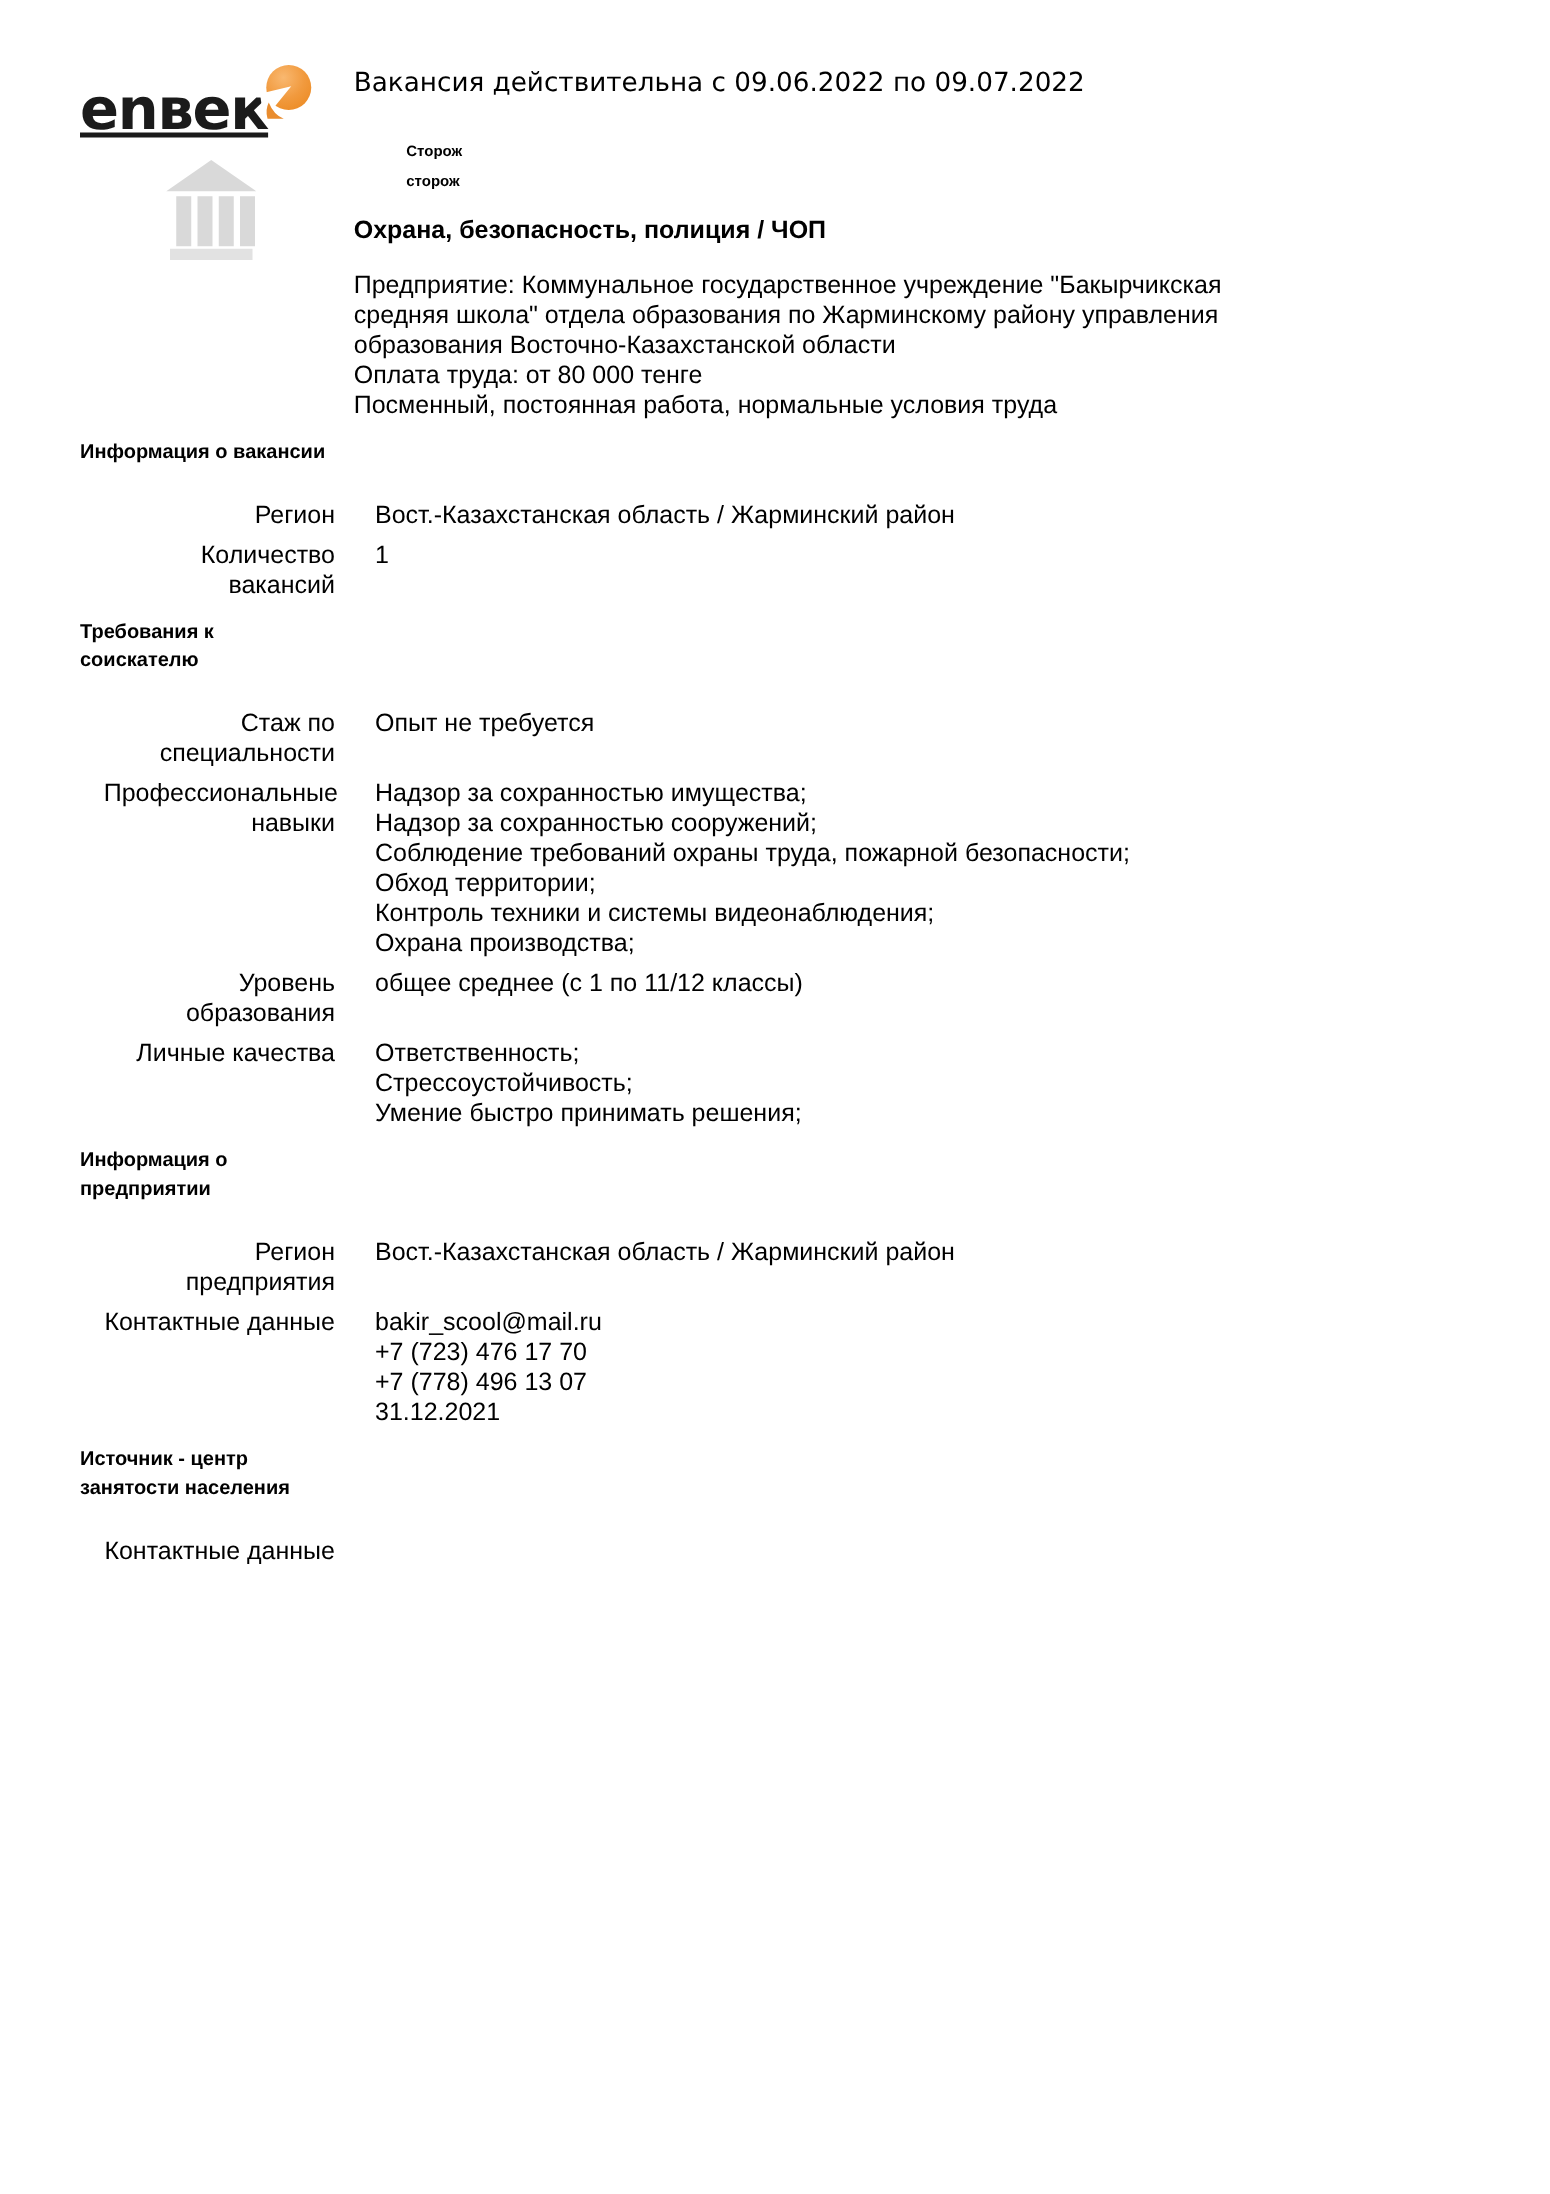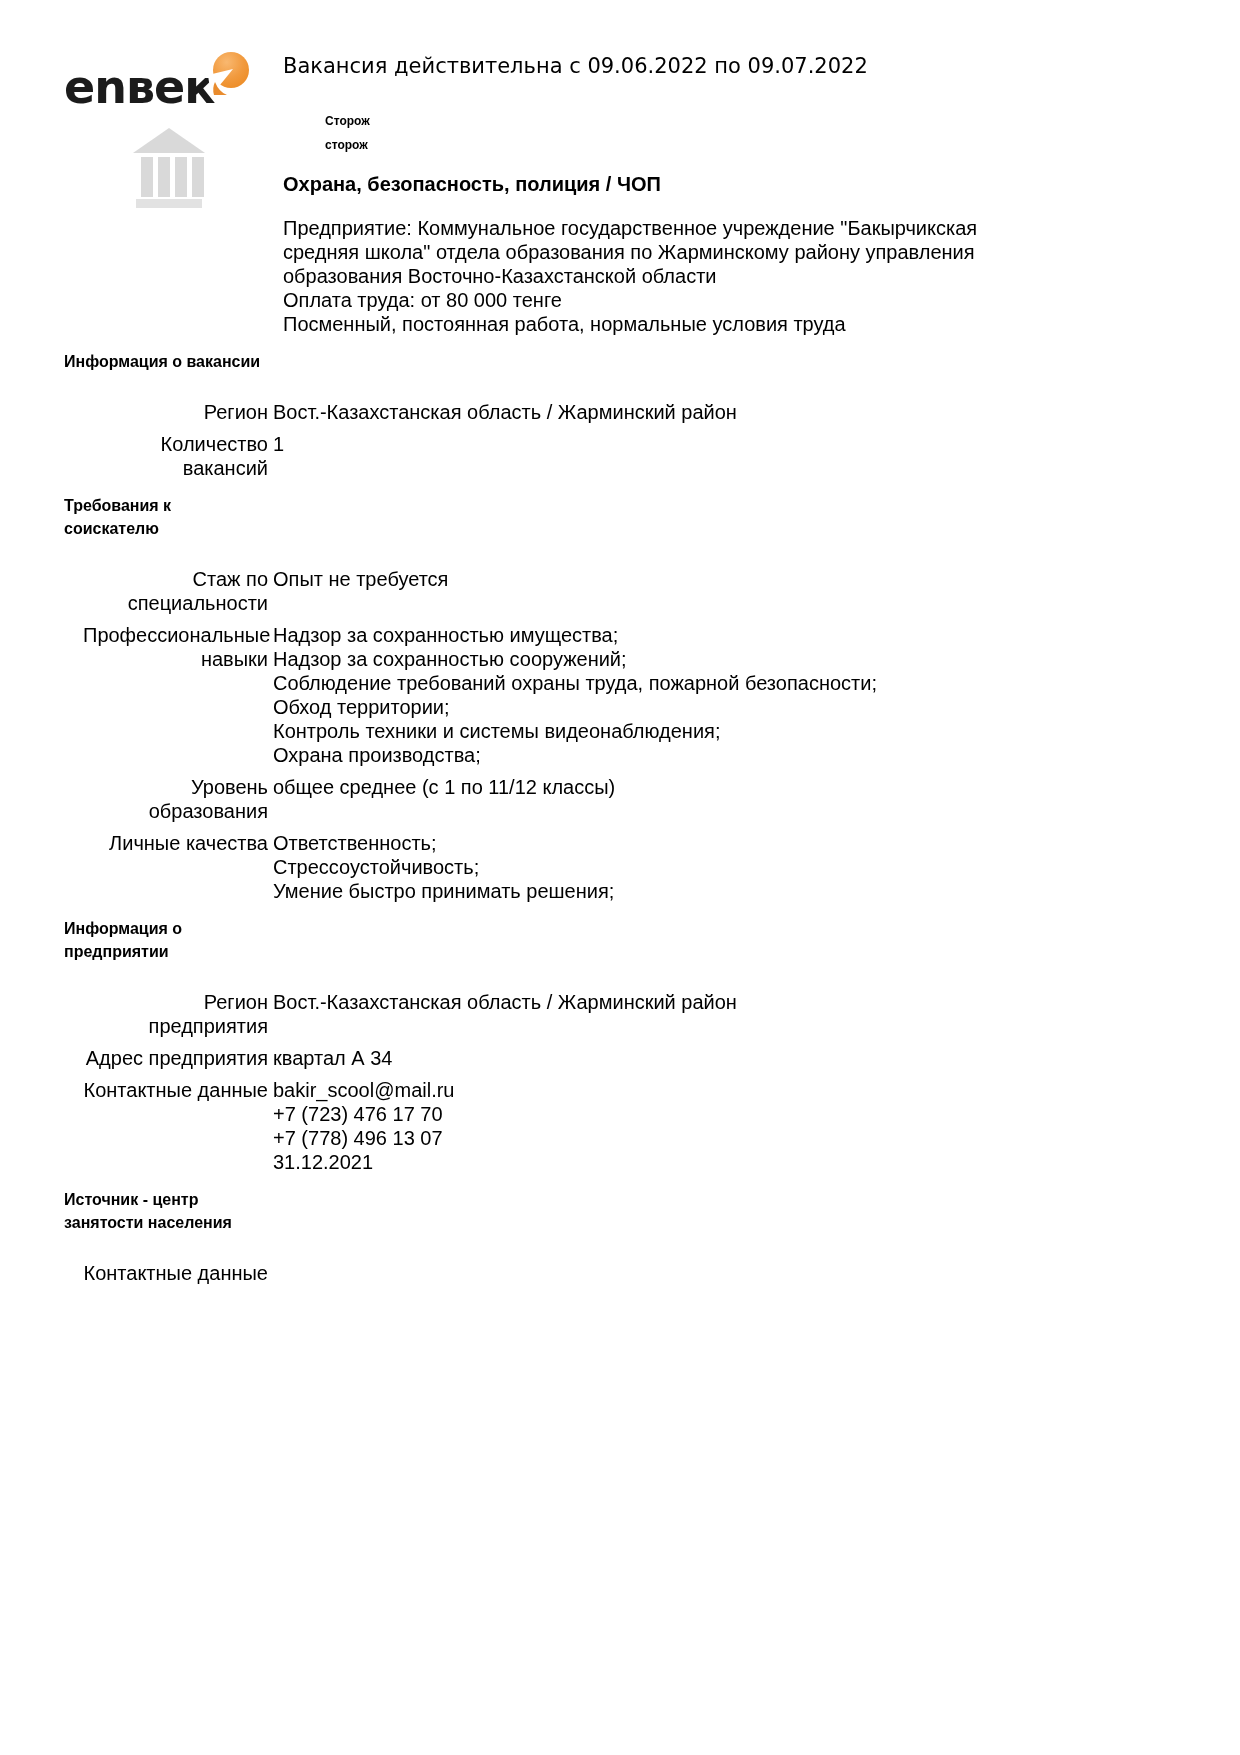--- a/index.html
+++ b/index.html
@@ -17,20 +17,21 @@
   .brand {
     position: absolute; left: 64px; top: 50px;
     display: flex; align-items: flex-start;
     cursor: pointer;
   }
   .brand-text {
     font-family: "DejaVu Sans", sans-serif;
     font-weight: bold; font-size: 46px; line-height: 46px;
     letter-spacing: -1px; color: #1b1b1b;
     padding-top: 14px;
+    text-decoration: underline;
   }
   .brand-mark { margin-left: -6px; }
 
   .org-icon { position: absolute; left: 131px; top: 126px; }
 
   
   .content { position: absolute; left: 64px; top: 54px; width: 1130px; }
 
   .head-block { margin-left: 219px; }
   .validity {
@@ -47,21 +48,21 @@
   #sections { margin-top: 13px; }
   .section-header {
     font-weight: bold; font-size: 16px; line-height: 23px;
     max-width: 200px;
     margin: 14px 0 27px 0;
   }
   .rows { padding-left: 19px; }
   .row {
     display: grid;
     grid-template-columns: 185px 1fr;
-    column-gap: 5px;
+    column-gap: 32px;
     margin-bottom: 8px;
   }
   .row .label { text-align: right; }
   .row .value div { white-space: nowrap; }
 </style>
 </head>
 <body>
 
 <div class="brand">
   <span class="brand-text">еnвек</span>
@@ -169,26 +170,20 @@
     <h2 class="section-header">Информация о предприятии</h2>
     <div class="rows">
 
   <div class="row">
     <div class="label">Регион предприятия</div>
     <div class="value">
               <div>Вост.-Казахстанская область / Жарминский район</div>
             </div>
   </div>
 
-  <div class="row">
-    <div class="label">Адрес предприятия</div>
-    <div class="value">
-              <div>квартал А 34</div>
-            </div>
-  </div>
 
   <div class="row">
     <div class="label">Контактные данные</div>
     <div class="value">
               <div>bakir_scool@mail.ru</div>
               <div>+7 (723) 476 17 70</div>
               <div>+7 (778) 496 13 07</div>
               <div>31.12.2021</div>
             </div>
   </div>

